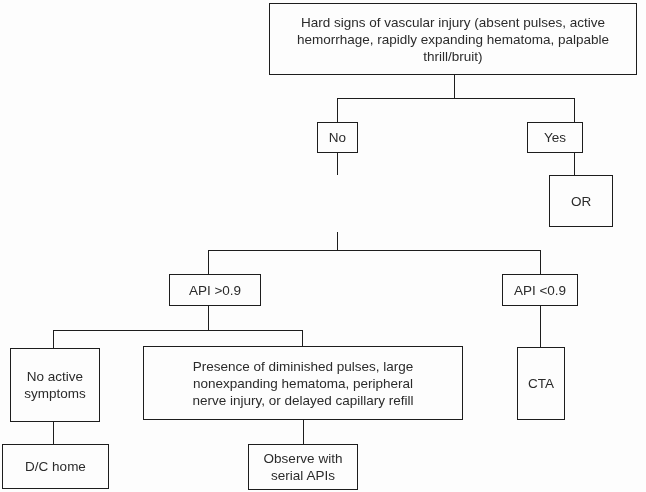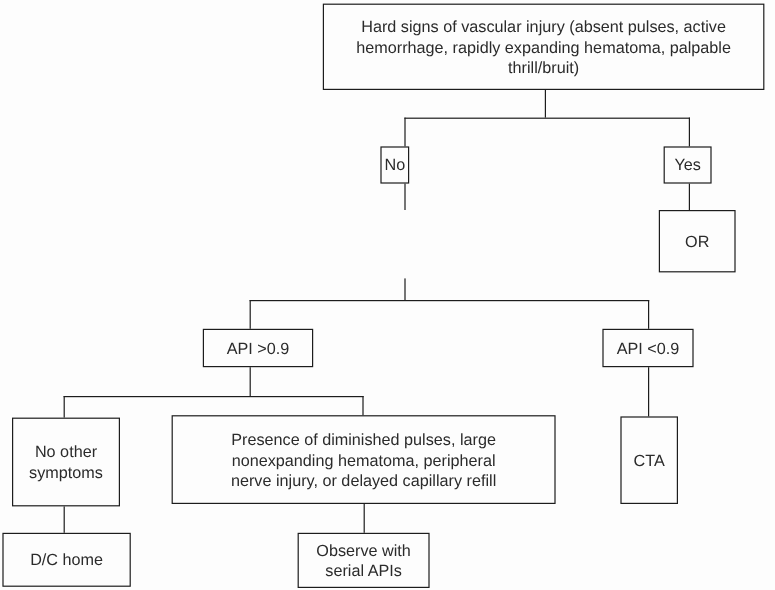--- a/index.html
+++ b/index.html
@@ -48,43 +48,43 @@
 <body>
 
 <div class="stage">
 
   <div class="node" style="left:269px;top:3px;width:368px;height:72px">
     <span class="lbl">Hard signs of vascular injury (absent pulses, active
 hemorrhage, rapidly expanding hematoma, palpable
 thrill/bruit)</span>
   </div>
 
-  <div class="node" style="left:317px;top:122px;width:24px;height:31px">
+  <div class="node" style="left:317px;top:122px;width:41px;height:31px">
     <span class="lbl">No</span>
   </div>
 
-  <div class="node" style="left:553px;top:122px;width:40px;height:31px">
+  <div class="node" style="left:527px;top:122px;width:56px;height:31px">
     <span class="lbl">Yes</span>
   </div>
 
 
   <div class="node" style="left:549px;top:175px;width:64px;height:52px">
     <span class="lbl">OR</span>
   </div>
 
   <div class="node" style="left:169px;top:274px;width:92px;height:32px">
     <span class="lbl">API &gt;0.9</span>
   </div>
 
   <div class="node" style="left:502px;top:274px;width:76px;height:32px">
     <span class="lbl">API &lt;0.9</span>
   </div>
 
   <div class="node" style="left:10px;top:348px;width:90px;height:74px">
-    <span class="lbl">No other
+    <span class="lbl">No active
 symptoms</span>
   </div>
 
   <div class="node" style="left:517px;top:347px;width:48px;height:73px">
     <span class="lbl">CTA</span>
   </div>
 
   <div class="node" style="left:143px;top:346px;width:320px;height:74px">
     <span class="lbl">Presence of diminished pulses, large
 nonexpanding hematoma, peripheral

